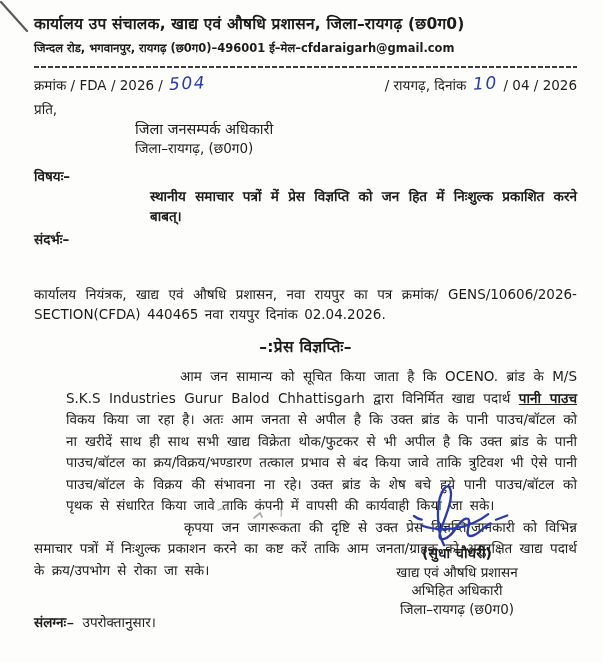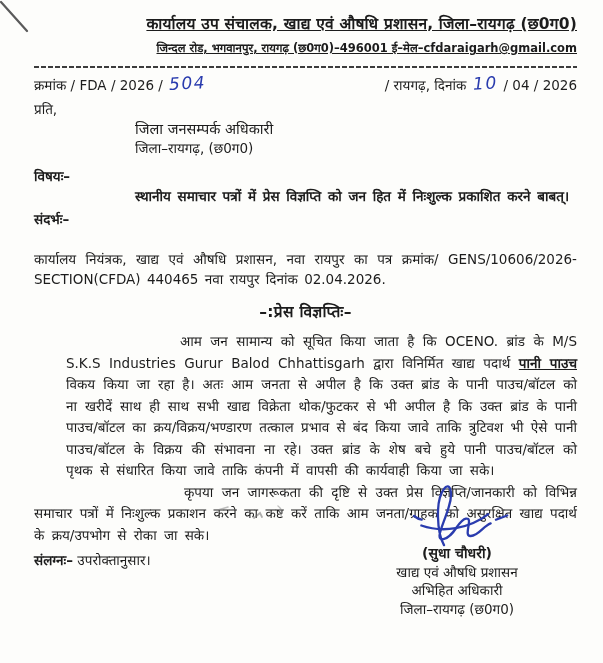--- a/index.html
+++ b/index.html
@@ -8,55 +8,55 @@
     width:603px; height:663px;
     background:#fdfdfb;
     color:#1c1c1c;
     font-family:"DejaVu Sans", sans-serif;
     box-sizing:border-box;
     padding:12px 26px 0 34px;
     overflow:hidden;
   }
   .corner-mark { position:absolute; left:0; top:0; }
 
-  .letterhead { text-align:right;text-decoration:underline; }
+  .letterhead { text-align:left; }
   .office-title { font-weight:bold; font-size:15.5px; letter-spacing:.2px; white-space:nowrap; }
   .office-address { font-weight:bold; font-size:11.5px; margin-top:6px; white-space:nowrap; }
 
   .divider {
     height:2px; margin-top:11px;
     background:repeating-linear-gradient(90deg,#3c3c3c 0 5px, transparent 5px 7px);
   }
 
   .ref-row { display:flex; justify-content:space-between; align-items:baseline; font-size:13.5px; margin-top:6px; }
   .hand {
     color:#2a3cae; font-style:italic; font-size:17px;
     letter-spacing:1.5px; display:inline-block;
     transform:rotate(-3deg); position:relative; top:-1px; margin:0 2px;
   }
 
   .to-label { font-size:13.5px; margin-top:6px; }
   .recipient { margin-left:101px; font-size:13.5px; line-height:18.5px; margin-top:2px; }
   .recipient-name { font-weight:normal; font-size:14.5px; }
 
-  .label-row { display:flex; font-size:13.5px; line-height:20px; }
+  .label-row { display:flex; font-size:13.5px; line-height:20px;gap:15px; }
   .subject-row { margin-top:9px; }
   .reference-row { margin-top:3px;flex-direction:column; }
   .label-col { width:101px; flex:none; font-weight:bold; }
   .label-text { flex:1; text-align:justify; word-spacing:2px;margin-top:20px; }
   .subject-text { font-weight:bold; }
 
   .press-heading { text-align:center; font-weight:bold; font-size:15.5px; margin-top:11px; letter-spacing:.3px; }
 
   .body-para { font-size:13.5px; line-height:21.5px; text-align:justify; word-spacing:3px; }
   .para1 { margin-top:9px; text-indent:114px;margin-left:32px; }
   .para2 { margin-top:0; text-indent:150px; }
   .hl { font-weight:bold; text-decoration:underline; }
 
-  .enclosure { font-size:13.5px; margin-top:5px; }
+  .enclosure { font-size:13.5px; margin-top:32px;font-family:Liberation Mono, monospace; }
   .enclosure-label { font-weight:bold; }
 
   .signature-block {
     position:absolute; right:30px; top:484px; width:232px;
     text-align:center; font-size:13.5px; line-height:18.5px;
   }
   .sig-svg { display:block; margin:0 auto -6px; }
   .sig-name { font-weight:bold; font-size:14px; }
 
   .pencil-marks { position:absolute; left:210px; top:496px; opacity:.55; }

